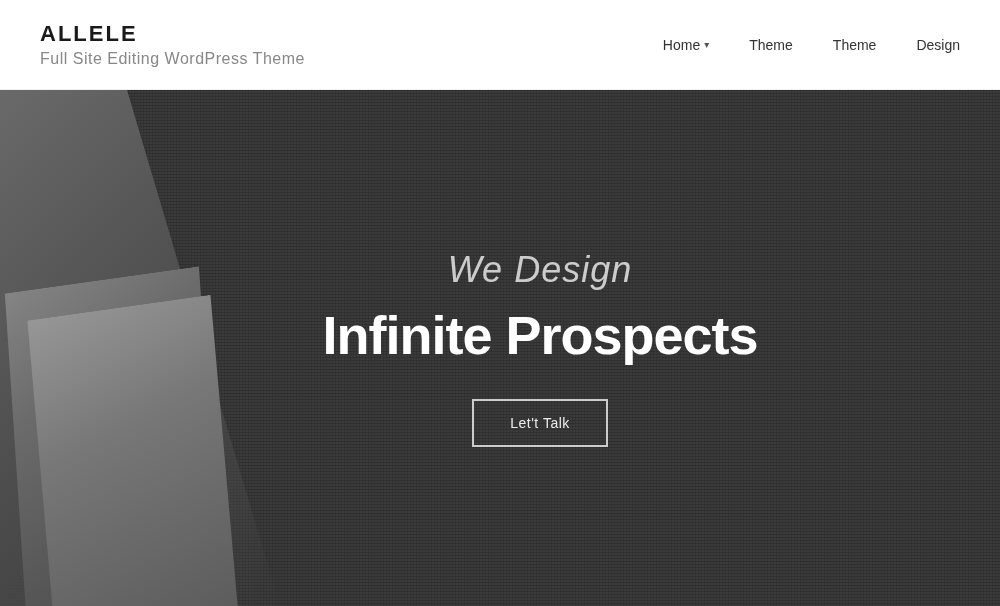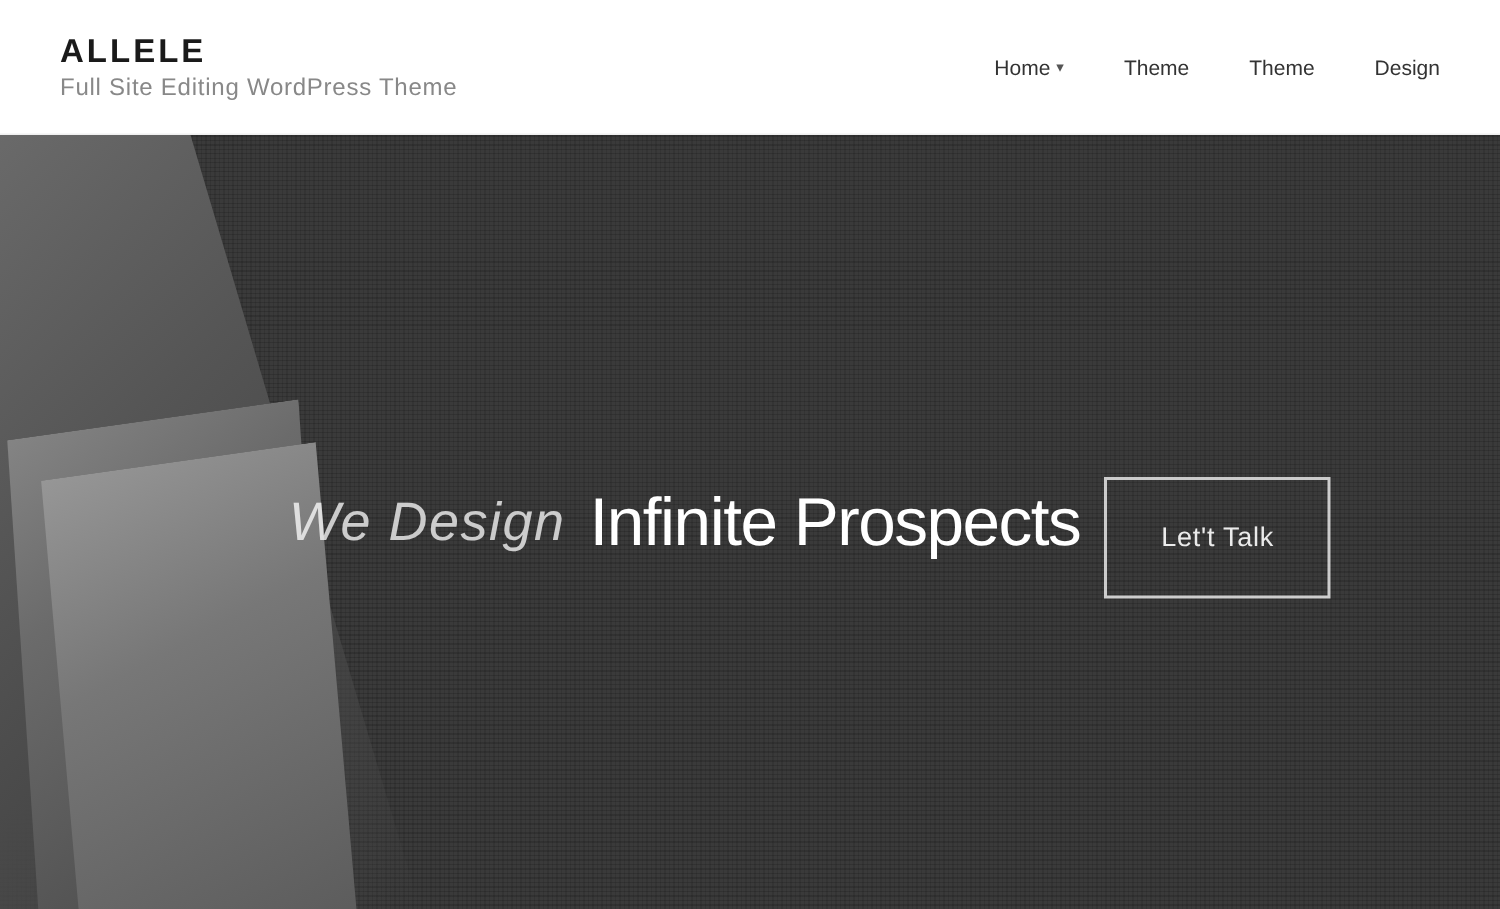--- a/index.html
+++ b/index.html
@@ -141,50 +141,50 @@
       z-index: 3;
       transform: rotate(-8deg) translateX(-10px) translateY(20px);
       border-radius: 6px;
     }
 
     .hero-content {
       position: relative;
       z-index: 10;
       text-align: center;
       display: flex;
-      flex-direction: row;
+      flex-direction: column;
       align-items: center;
       gap: 16px;
       margin-left: 80px;
       justify-content: space-between;
     }
 
     .hero-tagline {
       font-size: 36px;
       color: rgba(255,255,255,0.75);
       font-style: italic;
       font-weight: 300;
       letter-spacing: 1px;
     }
 
     .hero-headline {
-      font-size: 45px;
-      font-weight: 400;
+      font-size: 54px;
+      font-weight: 700;
       color: #ffffff;
       letter-spacing: -1px;
       line-height: 1.05;
     }
 
     .hero-cta {
       margin-top: 20px;
-      padding: 28px 36px;
+      padding: 14px 36px;
       border: 2px solid rgba(255,255,255,0.75);
       background: transparent;
       color: rgba(255,255,255,0.9);
-      font-size: 18px;
+      font-size: 14px;
       letter-spacing: 0.5px;
       cursor: pointer;
       font-family: inherit;
     }
   </style>
 </head>
 <body>
 
 <header class="header">
   <div class="logo-area">

